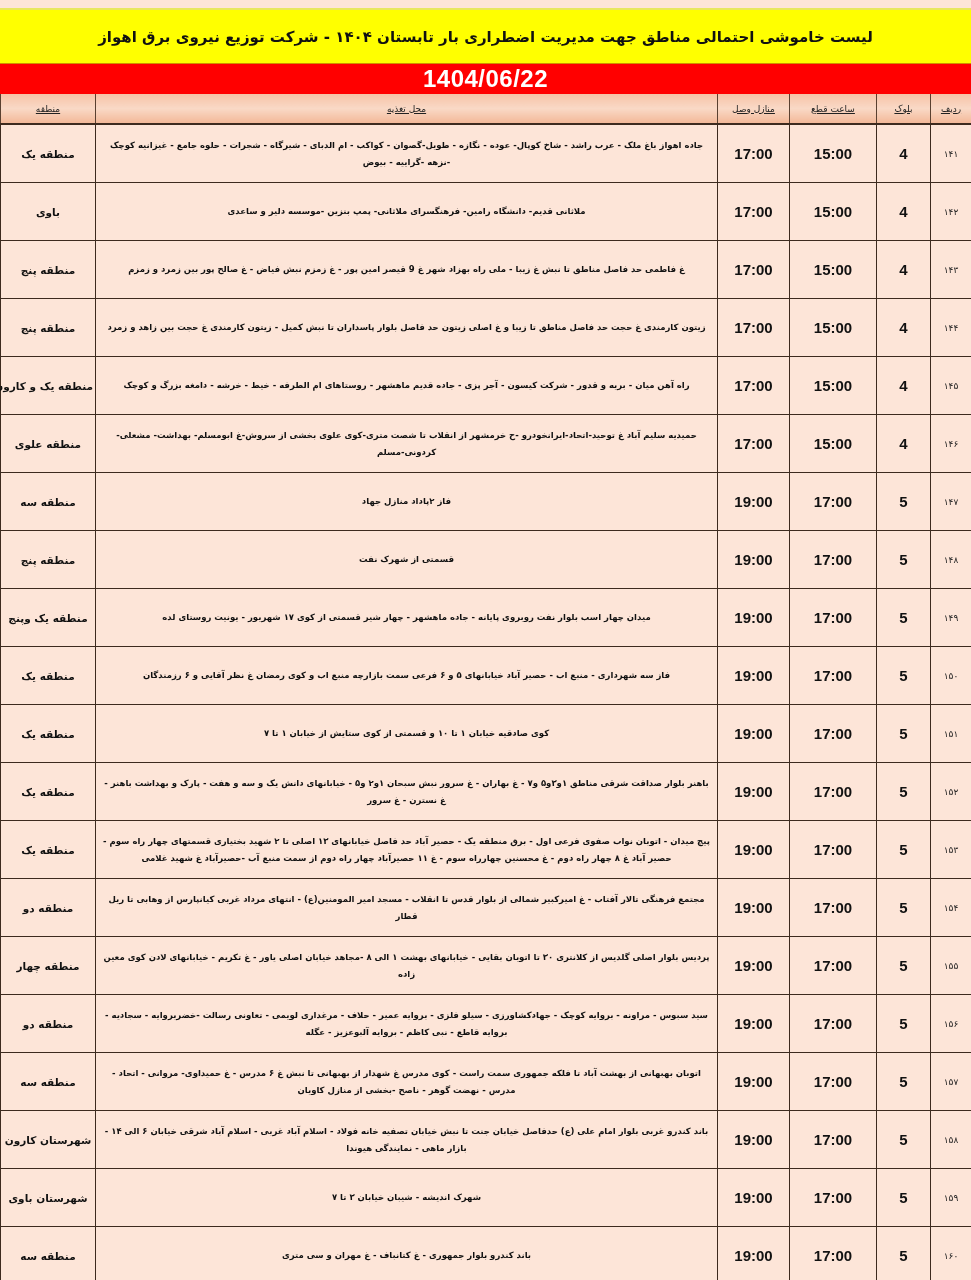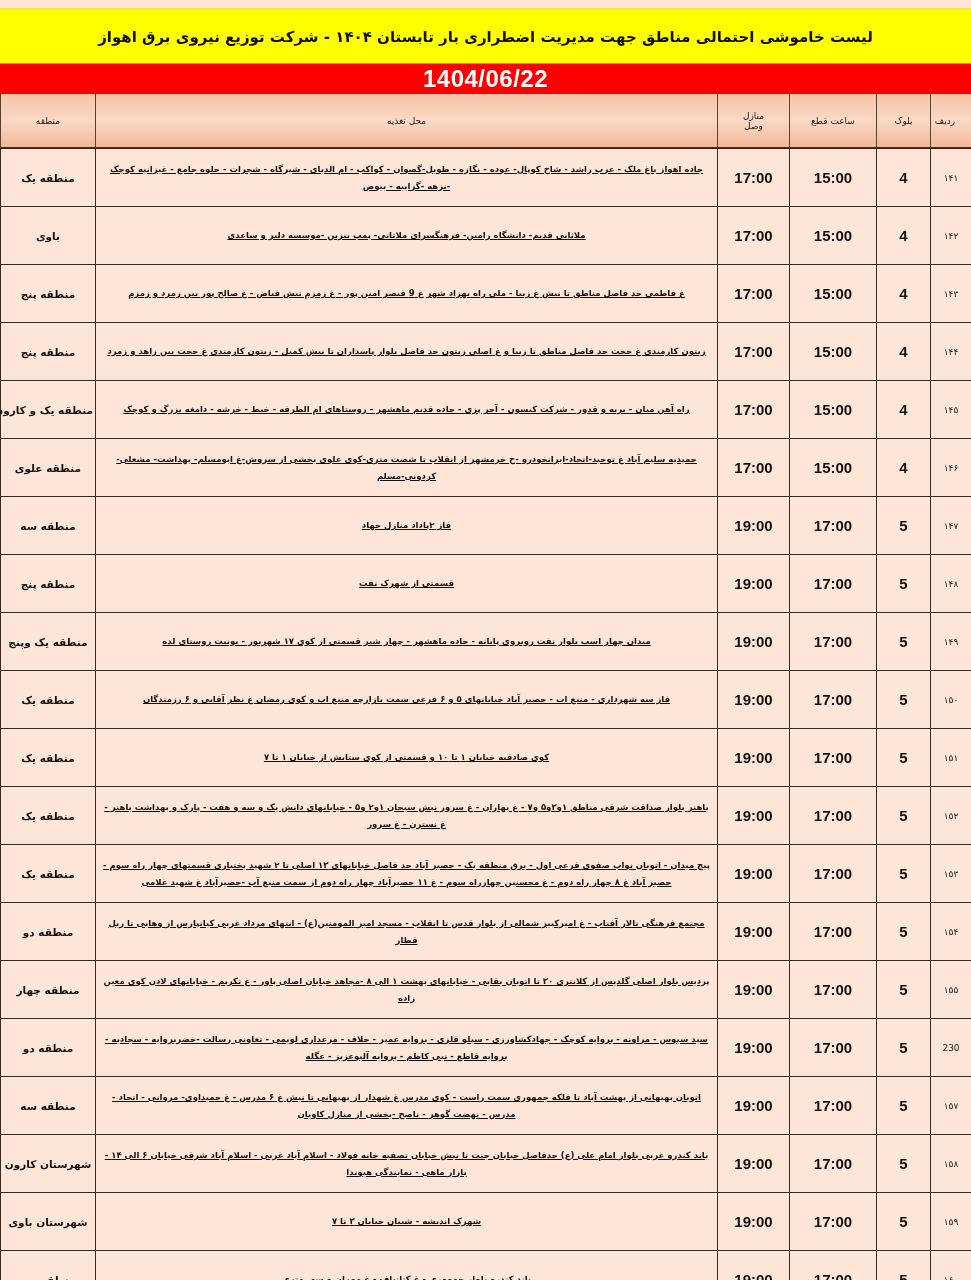--- a/index.html
+++ b/index.html
@@ -26,39 +26,39 @@
   }
   .date-bar span {
     font-family: "Liberation Sans", sans-serif;
     font-size: 24px; font-weight: bold; color: #ffffff; letter-spacing: 0.5px;
   }
   table {
     width: 971px; border-collapse: collapse; table-layout: fixed;
     direction: rtl;
   }
   th {
-    height: 21px; padding: 16px;
+    height: 21px; padding: 4px;
     background: linear-gradient(to bottom, #f6c2a6 0%, #f9d9c6 50%, #f3b898 100%);
     font-size: 9px; font-weight: normal; color: #222;
     border-left: 1px solid #5a4030; border-right: 1px solid #5a4030;
     border-bottom: 2px solid #3d2a1e;
-    text-align: center; vertical-align: middle;
+    text-align: center; vertical-align: middle; text-decoration: underline;
   }
   td {
     height: 57px; padding: 0 6px;
     border: 1px solid #3d2a1e;
     text-align: center; vertical-align: middle;
     background: #fde5d8;
   }
   td.num { font-size: 9px; color: #222; }
   td.block, td.time {
     font-family: "Liberation Sans", sans-serif;
     font-size: 15px; font-weight: bold; direction: ltr;
   }
-  td.feed { font-size: 8.5px; font-weight: bold; line-height: 17px; text-decoration: underline; }
+  td.feed { font-size: 8.5px; font-weight: bold; line-height: 17px; }
   td.region { font-size: 10.5px; font-weight: bold; white-space: nowrap; padding: 0 2px; }
 </style>
 </head>
 <body>
 
 <div class="title-bar">
   <span>لیست خاموشی احتمالی مناطق جهت مدیریت اضطراری بار تابستان ۱۴۰۴ - شرکت توزیع نیروی برق اهواز</span>
 </div>
 <div class="date-bar">
   <span>1404/06/22</span>
@@ -198,21 +198,21 @@
       </tr>
       <tr>
         <td class="num">۱۵۵</td>
         <td class="block">5</td>
         <td class="time">17:00</td>
         <td class="time">19:00</td>
         <td class="feed">پردیس بلوار اصلی گلدیس از کلانتری ۳۰ تا اتوبان بقایی - خیابانهای بهشت ۱ الی ۸ -مجاهد خیابان اصلی یاور - غ تکریم - خیابانهای لادن کوی معین زاده</td>
         <td class="region">منطقه چهار</td>
       </tr>
       <tr>
-        <td class="num">230</td>
+        <td class="num">۱۵۶</td>
         <td class="block">5</td>
         <td class="time">17:00</td>
         <td class="time">19:00</td>
         <td class="feed">سید سبوس - مراونه - بروایه کوچک - جهادکشاورزی - سیلو فلزی - بروایه عمیر - حلاف -  مرغداری لویمی - تعاونی رسالت -خضربروایه - سجادیه - بروایه قاطع - نبی کاظم - بروایه آلبوعزیز - عگله</td>
         <td class="region">منطقه دو</td>
       </tr>
       <tr>
         <td class="num">۱۵۷</td>
         <td class="block">5</td>
         <td class="time">17:00</td>

